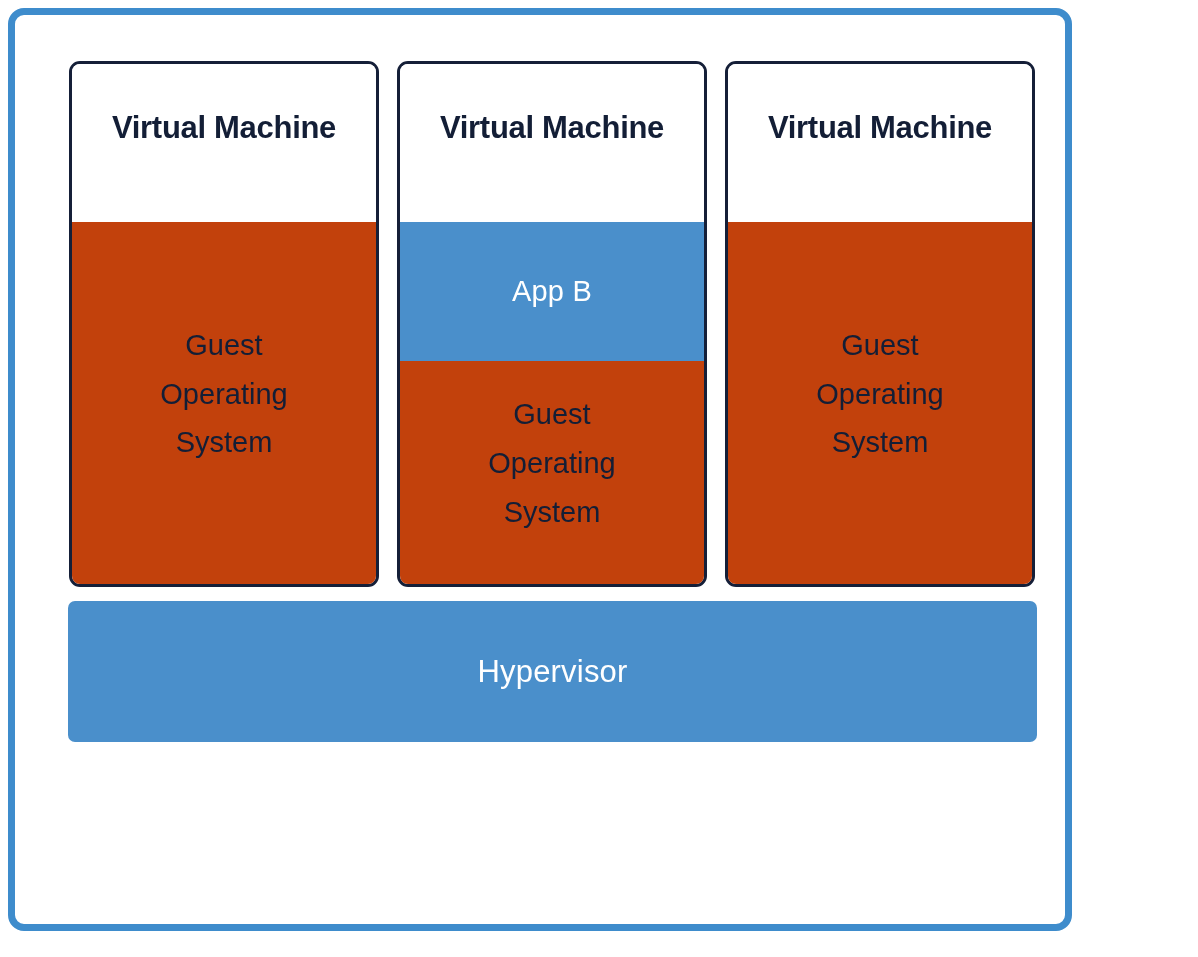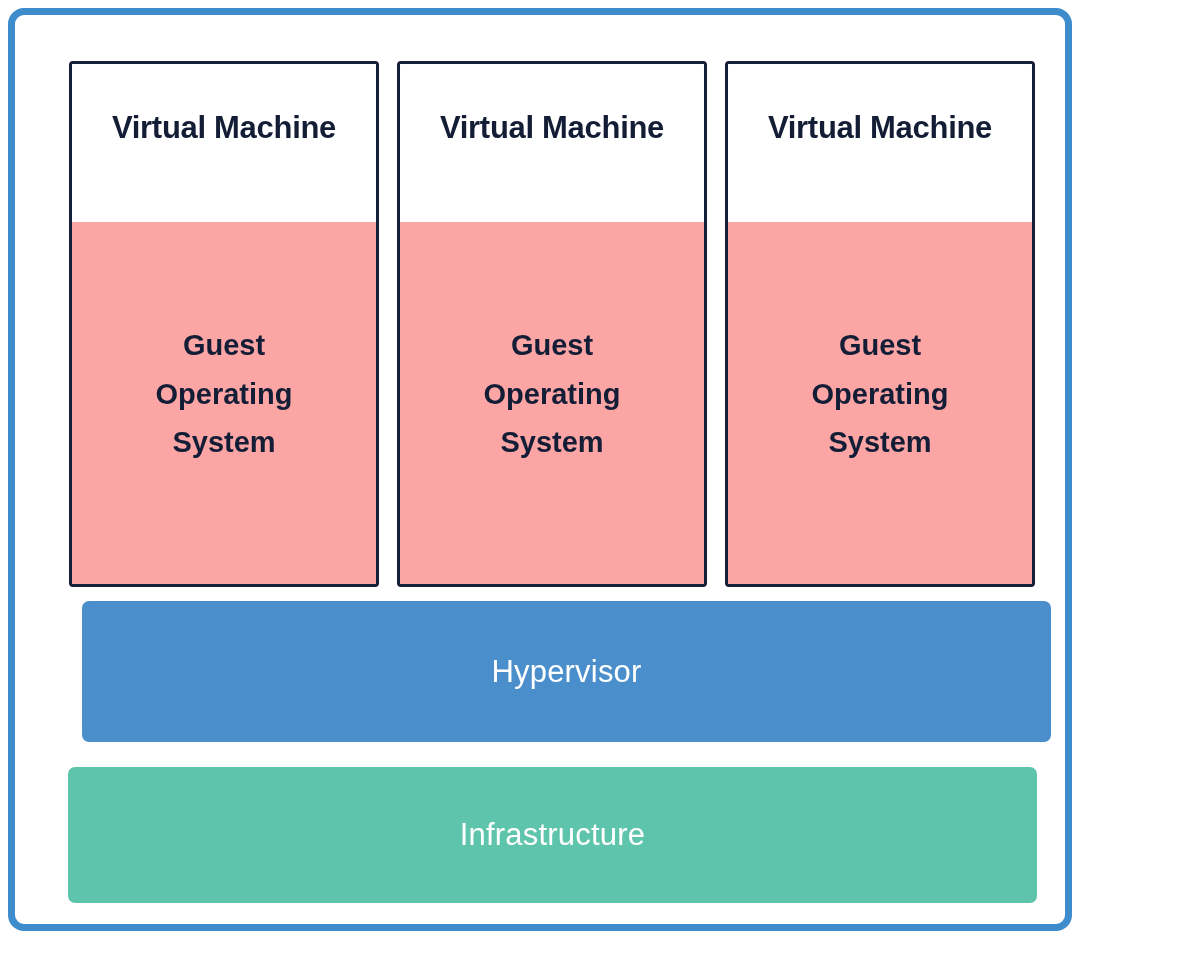--- a/index.html
+++ b/index.html
@@ -56,21 +56,21 @@
     height: 526px;
     display: flex;
     justify-content: space-between;
   }
 
   .vm-card {
     box-sizing: border-box;
     width: 310px;
     height: 526px;
     border: 3px solid #151F38;
-    border-radius: 4px;
+    border-radius: 11px;
     background: #ffffff;
     overflow: hidden;
     display: flex;
     flex-direction: column;
   }
 
   .vm-title-zone {
     flex: 0 0 158px;
     display: flex;
     align-items: flex-start;
@@ -96,28 +96,28 @@
     display: flex;
     align-items: center;
     justify-content: center;
     font-size: 29px;
     font-weight: normal;
     letter-spacing: 0.2px;
   }
 
   .vm-guest {
     flex: 1 1 auto;
-    background: #fca5a5;
+    background: #c2410c;
     color: #131E36;
     display: flex;
     align-items: center;
     justify-content: center;
     text-align: center;
     font-size: 29px;
-    font-weight: bold;
+    font-weight: normal;
     line-height: 1.68;
     padding-bottom: 18px;
     box-sizing: border-box;
   }
 
   
   .layer-bar {
     position: absolute;
     left: 53px;
     width: 969px;
@@ -129,21 +129,20 @@
     color: #ffffff;
     font-size: 31px;
     font-weight: normal;
     letter-spacing: 0.2px;
   }
 
   .layer-hypervisor {
     top: 586px;
     height: 141px;
     background: #4A8FCB;
-    margin-left: 14px;
   }
 
   .layer-infrastructure {
     top: 752px;
     height: 136px;
     background: #5FC4AC;
   }
 </style>
 </head>
 <body>
@@ -164,20 +163,23 @@
               <div>Operating</div>
               <div>System</div>
             </div>
           </div>
         </div>
 
         <div class="vm-card">
           <div class="vm-title-zone">
             <span class="vm-title">Virtual Machine</span>
           </div>
+          <div class="vm-app">
+            <span>App B</span>
+          </div>
           <div class="vm-guest">
             <div>
               <div>Guest</div>
               <div>Operating</div>
               <div>System</div>
             </div>
           </div>
         </div>
 
         <div class="vm-card">
@@ -192,19 +194,16 @@
             </div>
           </div>
         </div>
 
       </div>
 
       <div class="layer-bar layer-hypervisor">
         <span>Hypervisor</span>
       </div>
 
-      <div class="layer-bar layer-infrastructure">
-        <span>Infrastructure</span>
-      </div>
 
     </div>
   </div>
 </div>
 
 </body></html>

